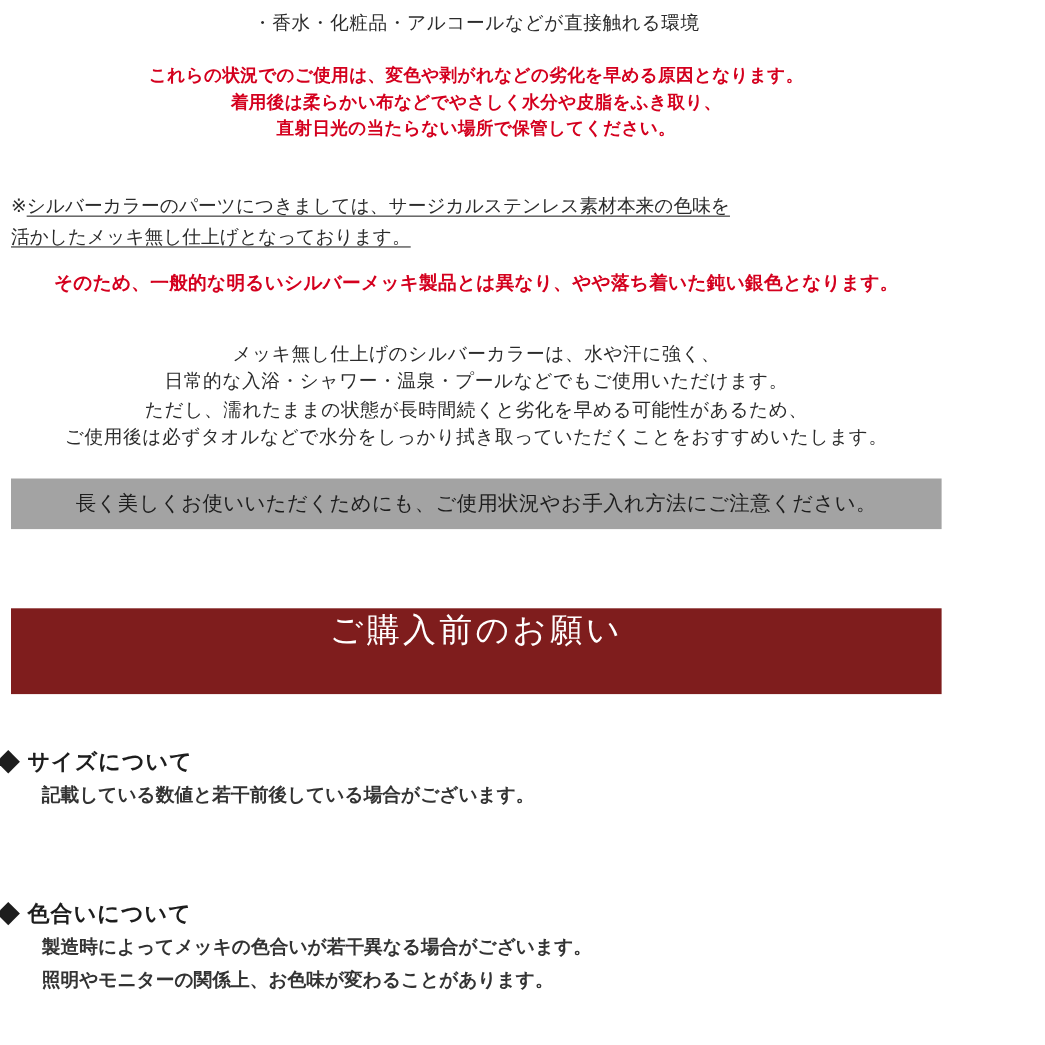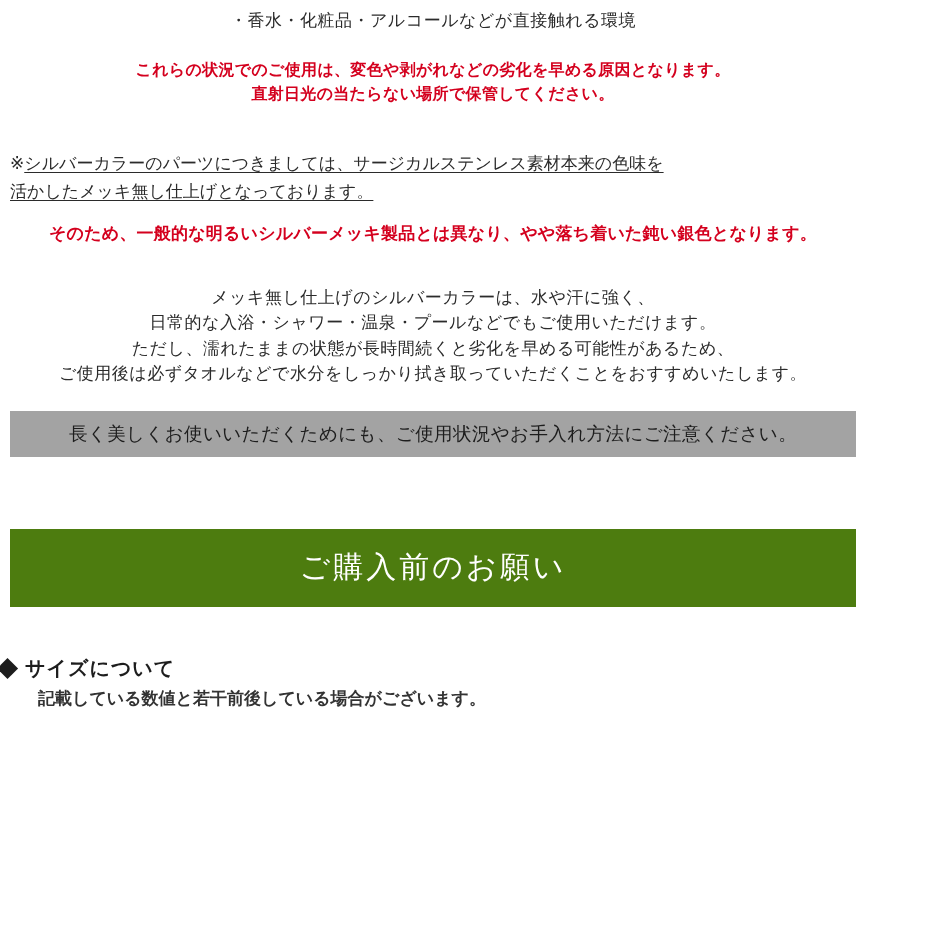--- a/index.html
+++ b/index.html
@@ -74,24 +74,23 @@
     font-size: 18.5px;
     letter-spacing: 0.4px;
     padding: 10px 6px 11px 6px;
     text-align: center;
     white-space: nowrap;
   }
 
   
   .section-band {
     margin: 0 10px;
-    background: #4d7c0f;
+    background: #7f1d1d;
     height: 78px;
     display: flex;
-    align-items: center;
     justify-content: center;
   }
   .section-band-title {
     color: #ffffff;
     font-size: 30px;
     letter-spacing: 3px;
     font-weight: normal;
   }
 
   
@@ -125,20 +124,21 @@
 </style>
 </head>
 <body>
 
 <div class="page">
 
   <div class="top-section">
     <div class="line dark-line">・香水・化粧品・アルコールなどが直接触れる環境</div>
     <div class="block-gap-2"></div>
     <div class="line red-bold">これらの状況でのご使用は、変色や剥がれなどの劣化を早める原因となります。</div>
+    <div class="line red-bold">着用後は柔らかい布などでやさしく水分や皮脂をふき取り、</div>
     <div class="line red-bold">直射日光の当たらない場所で保管してください。</div>
   </div>
 
   <div class="block-gap-2"></div>
   <div class="block-gap-3"></div>
 
   <div class="silver-note">
     <div>
       <span>※</span><span class="u">シルバーカラーのパーツにつきましては、サージカルステンレス素材本来の色味を</span>
     </div>
@@ -178,14 +178,24 @@
       <span class="diamond"></span>
       <span>サイズについて</span>
     </div>
     <div class="item-body">
       <div>記載している数値と若干前後している場合がございます。</div>
     </div>
   </div>
 
   <div style="height:80px"></div>
 
+  <div class="item">
+    <div class="item-head">
+      <span class="diamond"></span>
+      <span>色合いについて</span>
+    </div>
+    <div class="item-body">
+      <div>製造時によってメッキの色合いが若干異なる場合がございます。</div>
+      <div>照明やモニターの関係上、お色味が変わることがあります。</div>
+    </div>
+  </div>
 
 </div>
 
 </body></html>

